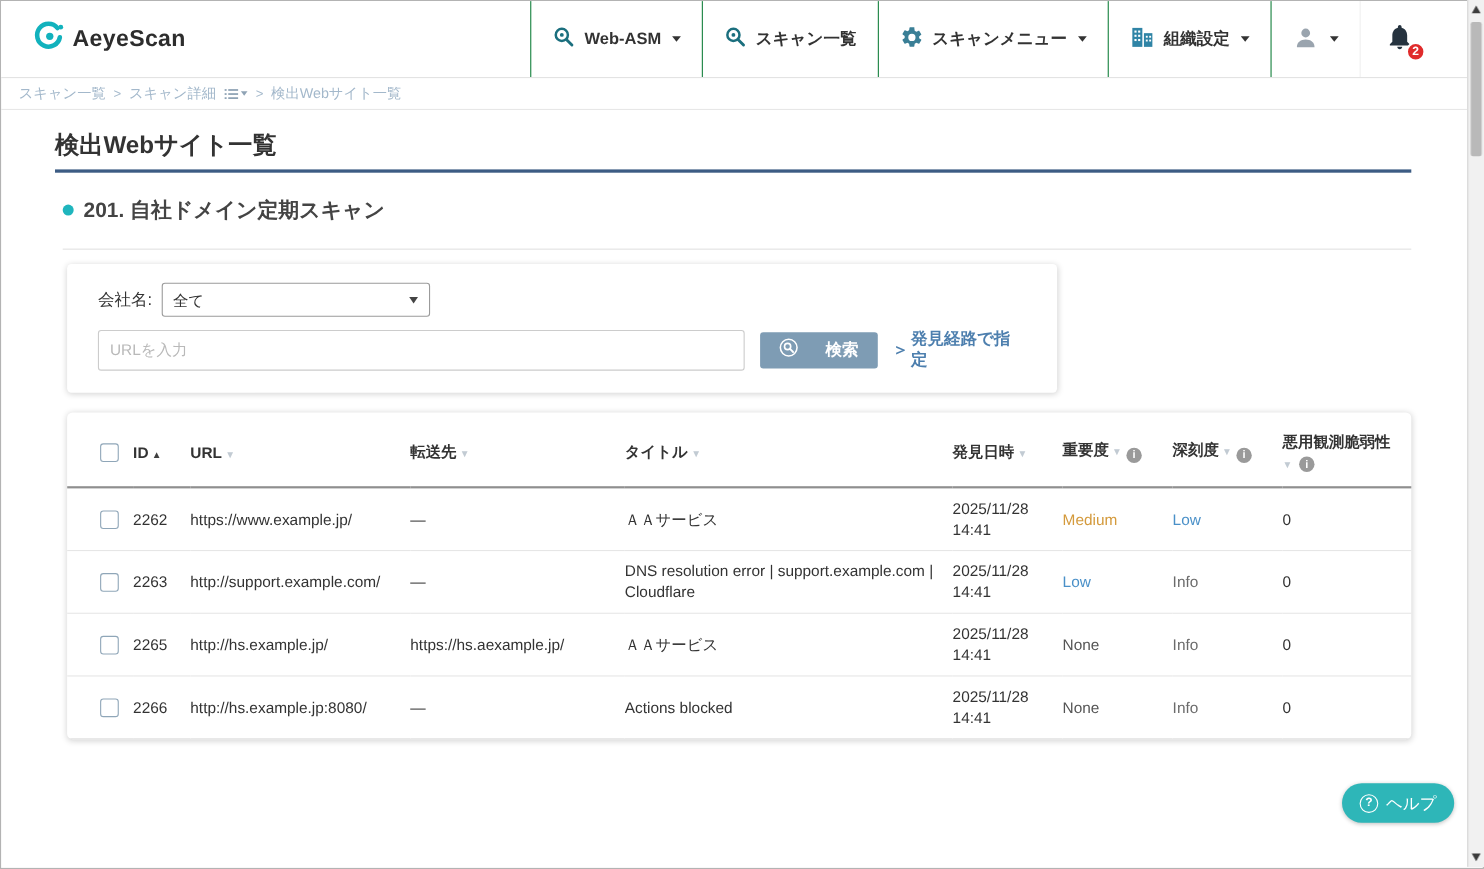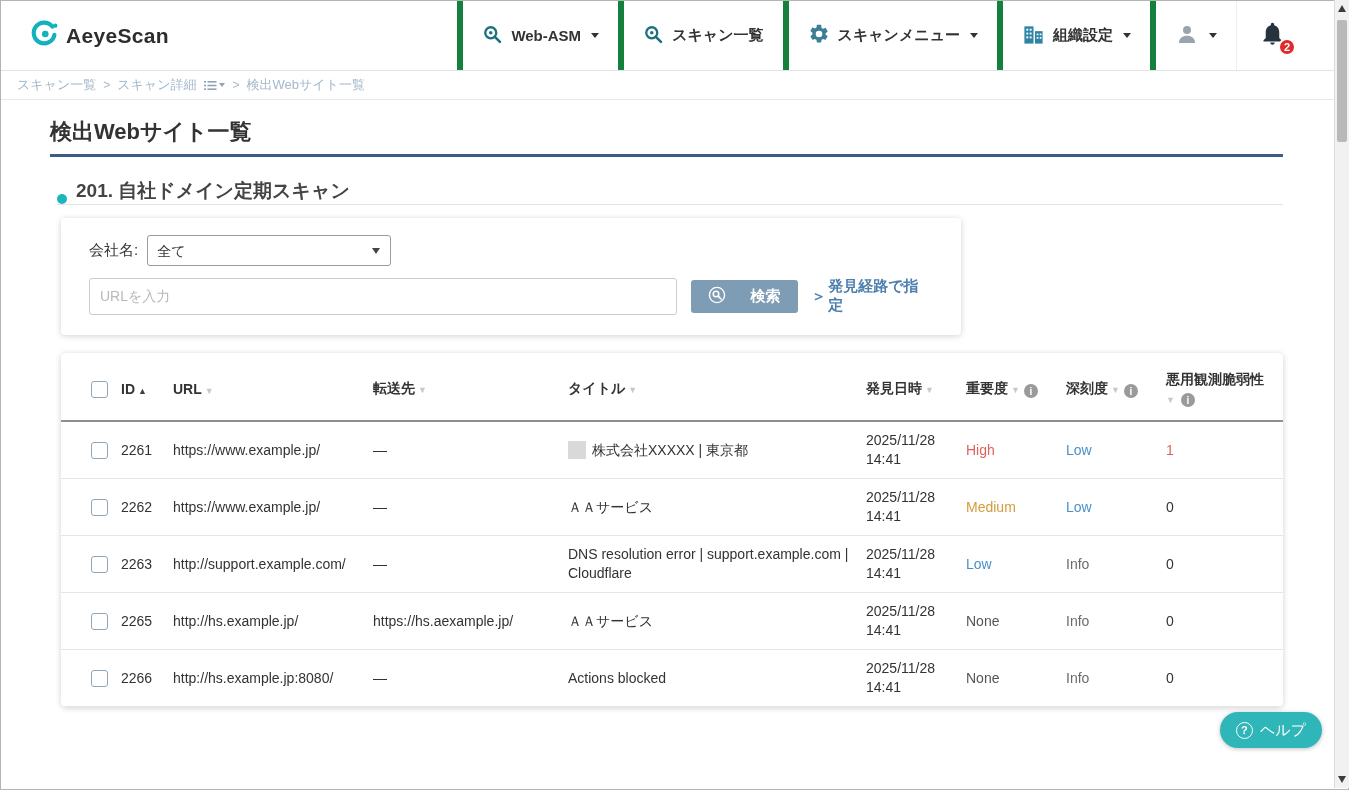--- a/index.html
+++ b/index.html
@@ -10,21 +10,21 @@
     border:1px solid #b3b3b3;
   }
 
   
   .navbar { display:flex; align-items:stretch; height:70px; background:#fff;
             border-bottom:1px solid #e3e3e3; padding-left:28px; padding-right:48px;gap:24px; }
   .logo { display:flex; align-items:center; gap:7px; cursor:pointer; }
   .logo-text { font-size:21px; font-weight:bold; color:#2d2d2d; letter-spacing:.3px; }
   .nav-items { margin-left:auto; display:flex; align-items:stretch; }
   .nav-item { display:flex; align-items:center; gap:8px; padding:0 19px;
-              border-left:6px solid #15803d; font-size:15px; font-weight:bold;
+              border-left:1px solid #15803d; font-size:15px; font-weight:bold;
               color:#333; cursor:pointer; white-space:nowrap; }
   .caret { width:0; height:0; border-left:4px solid transparent;
            border-right:4px solid transparent; border-top:5px solid #333; margin-left:2px; }
   .bell-wrap { position:relative; display:flex; align-items:center; padding:0 14px 0 22px;
                border-left:1px solid #efefef; cursor:pointer; }
   .badge { position:absolute; right:4px; bottom:14px; min-width:18px; height:18px;
            background:#e02b2b; border-radius:50%; color:#fff; font-size:11px; font-weight:bold;
            display:flex; align-items:center; justify-content:center; border:2px solid #fff; }
 
   
@@ -34,22 +34,22 @@
   .bc-item { cursor:pointer; }
   .bc-sep { color:#a3b8cb; font-size:12px; }
   .bc-menu { display:flex; align-items:center; gap:2px; cursor:pointer; margin-left:1px; }
   .bc-menu .mini-caret { width:0;height:0;border-left:3.5px solid transparent;
            border-right:3.5px solid transparent;border-top:4.5px solid #8fa3b5; }
 
   
   .main { padding:0 65px 0 49px; }
   .page-title { margin-top:17px; font-size:22px; font-weight:bold; color:#333;
                 padding-bottom:7px; border-bottom:3px solid #3c5c84; }
-  .section-head { margin-top:21px; display:flex; align-items:flex-end; gap:9px;
-                  padding-bottom:0; border-bottom:1px solid #e2e2e2; margin-left:7px; }
+  .section-head { margin-top:21px; display:flex; align-items:center; gap:9px;
+                  padding-bottom:22px; border-bottom:1px solid #e2e2e2; margin-left:7px; }
   .bullet { width:10px; height:10px; border-radius:50%; background:#1fb5bd; flex:0 0 auto; }
   .section-title { font-size:19px; font-weight:bold; color:#444; }
 
   
   .filter-card { margin:13px 0 0 11px; width:900px; background:#fff; border-radius:4px;
                  box-shadow:0 1px 6px rgba(0,0,0,.18); padding:17px 28px 20px; }
   .filter-row1 { display:flex; align-items:center; gap:9px; font-size:15px; color:#333; }
   .select-wrap { position:relative; display:inline-block; }
   .select-wrap::after { content:""; position:absolute; right:11px; top:13px;
       border-left:4.5px solid transparent; border-right:4.5px solid transparent;
@@ -300,35 +300,20 @@
           <th>
             <div>悪用観測脆弱性</div>
             <div class="hdr-sub">
               <span class="sort" style="margin-left:0">▼</span>
               <span class="info-i">i</span>
             </div>
           </th>
         </tr>
       </thead>
       <tbody>
-  <tr class="data-row">
-    <td class="c-check">
-      <span class="checkbox"></span>
-    </td>
-    <td class="c-id">2261</td>
-    <td class="c-url">https://www.example.jp/</td>
-    <td class="c-fwd">—</td>
-    <td class="c-title">
-      <span class="favicon show"></span><span>株式会社XXXXX | 東京都</span>
-    </td>
-    <td class="c-date">2025/11/28 14:41</td>
-    <td class="c-imp" style="color: rgb(224, 98, 92);">High</td>
-    <td class="c-sev" style="color: rgb(74, 144, 200);">Low</td>
-    <td class="c-vuln" style="color: rgb(224, 98, 92);">1</td>
-  </tr>
 
   <tr class="data-row">
     <td class="c-check">
       <span class="checkbox"></span>
     </td>
     <td class="c-id">2262</td>
     <td class="c-url">https://www.example.jp/</td>
     <td class="c-fwd">—</td>
     <td class="c-title">
       <span>ＡＡサービス</span>

